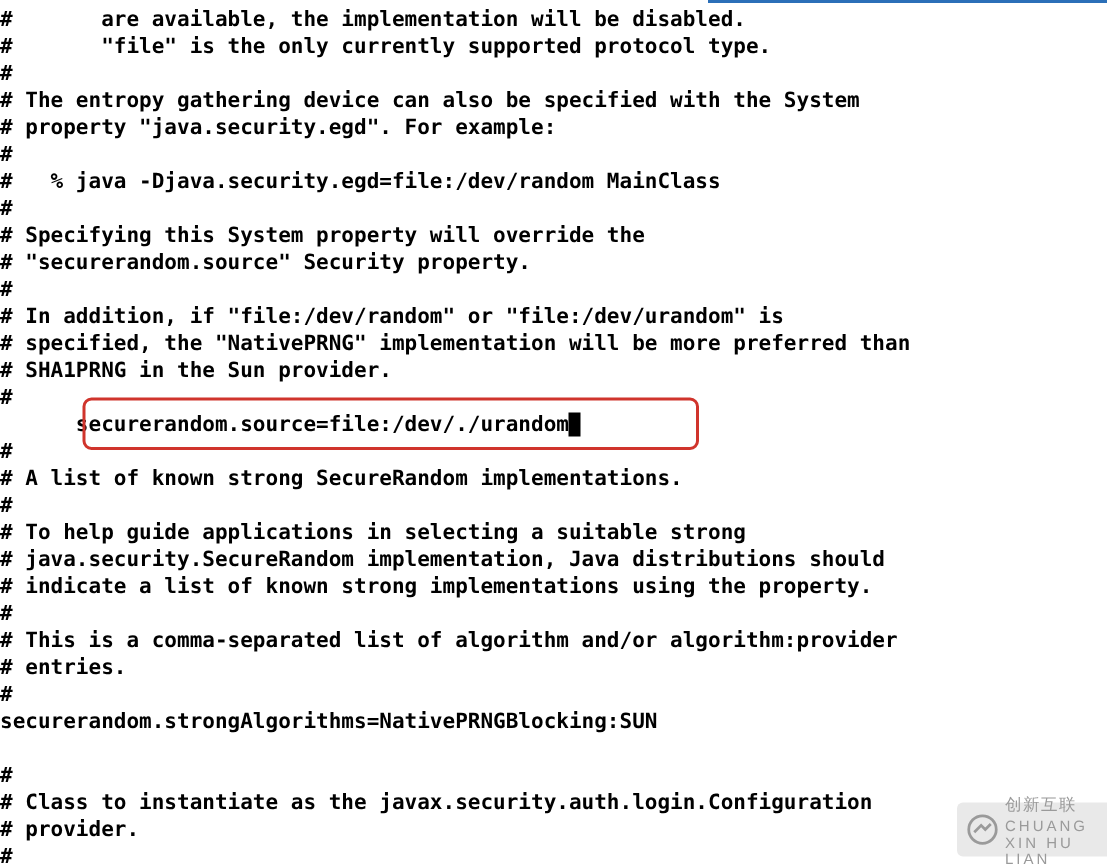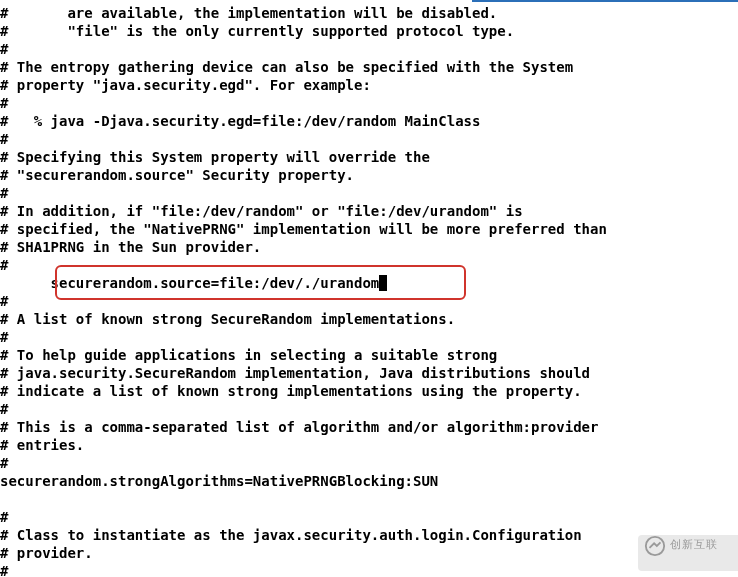--- a/index.html
+++ b/index.html
@@ -52,20 +52,21 @@
   .watermark {
     position: absolute;
     right: 0;
     bottom: 6px;
     width: 100px;
     height: 36px;
     background: #e9e9e9;
     border-top-left-radius: 4px;
     border-bottom-left-radius: 4px;
     display: flex;
+    align-items: center;
     gap: 4px;
     padding: 0 6px;
     color: #9a9a9a;
     font-family: sans-serif;
   }
   .watermark .logo {
     width: 22px; height: 22px;
     display: flex; align-items: center; justify-content: center;
   }
   .watermark .txt {
@@ -91,14 +92,15 @@
 
 <div class="watermark">
   <span class="logo">
     <svg viewBox="0 0 24 24" width="22" height="22">
       <circle cx="12" cy="12" r="10" fill="none" stroke="#9a9a9a" stroke-width="2"></circle>
       <path d="M6 14 L11 9 L14 12 L18 8" fill="none" stroke="#9a9a9a" stroke-width="2"></path>
     </svg>
   </span>
   <span>
     <div class="zh">创新互联</div>
+    <div class="txt">CHUANG XIN HU LIAN</div>
   </span>
 </div>
 
 </body></html>

